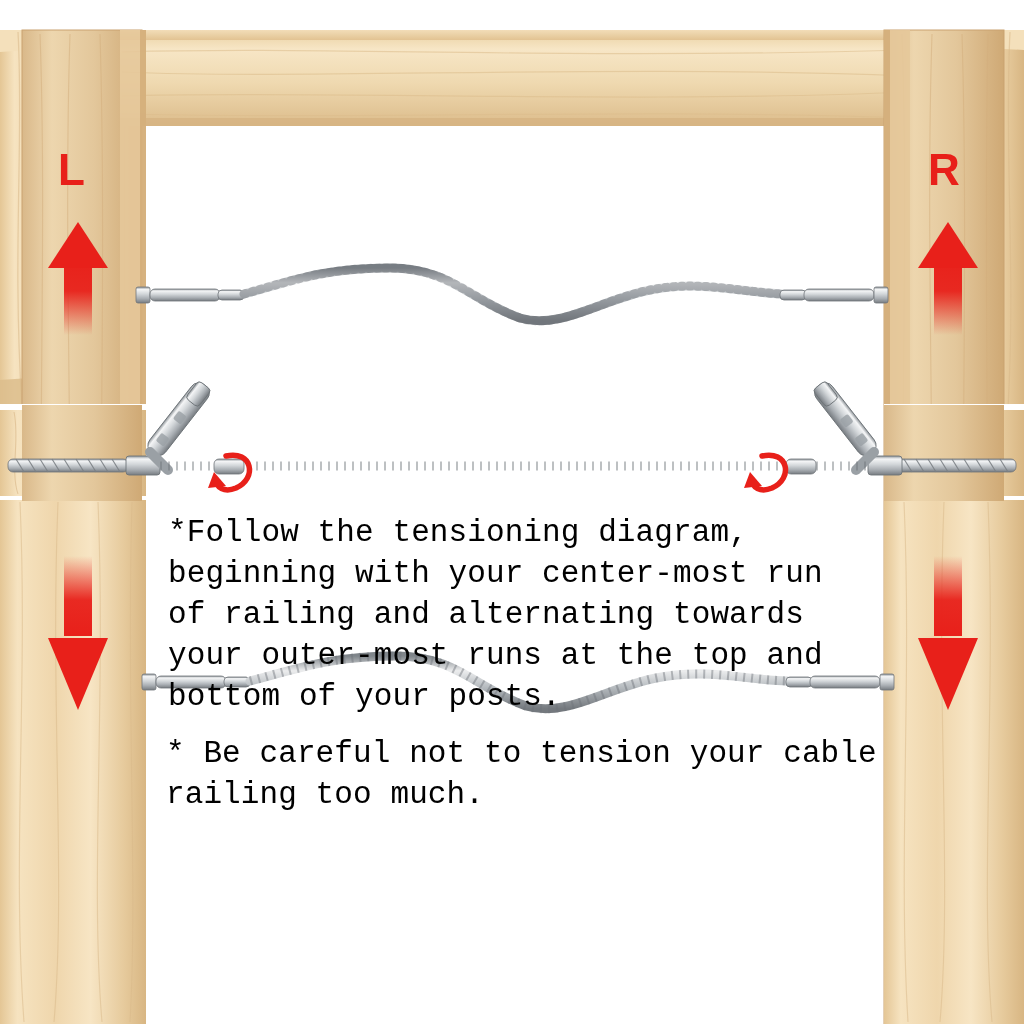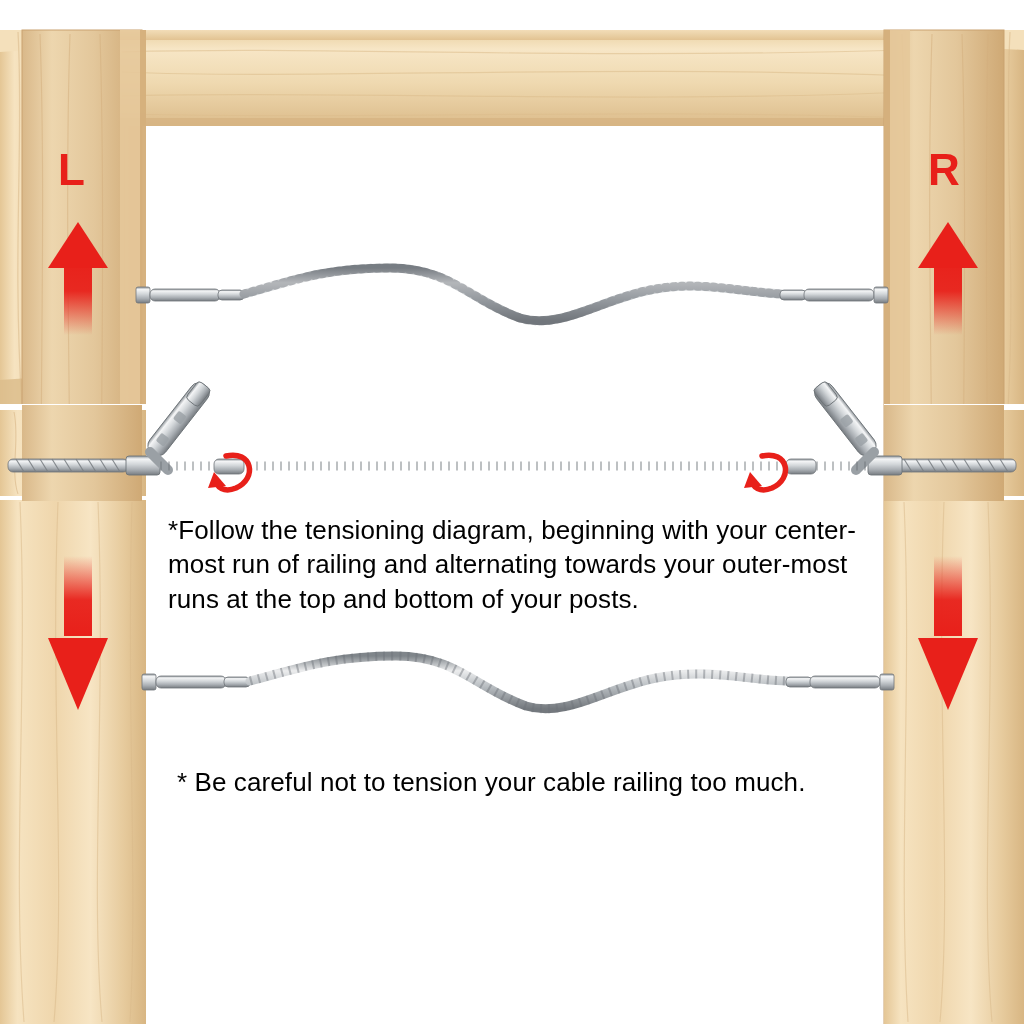--- a/index.html
+++ b/index.html
@@ -25,27 +25,27 @@
     font-family:"Liberation Sans", sans-serif;
     line-height:1;
     user-select:none;
   }
   #letter-L{left:58px;top:148px;}
   #letter-R{left:928px;top:148px;}
 
   .note{
     position:absolute;
     color:#000;
-    font-family:Liberation Sans, sans-serif;
-    font-size:26px;
+    font-family:Liberation Mono, monospace;
+    font-size:31px;
     line-height:1.32;
     letter-spacing:0.1px;
   }
   #note-1{left:168px;top:513px;width:700px;}
-  #note-2{left:166px;top:765px;width:720px;margin-left:11px;}
+  #note-2{left:166px;top:734px;width:720px;}
 </style>
 </head>
 <body>
 
 <div id="stage">
 
   <svg class="layer" width="1024" height="1024" viewBox="0 0 1024 1024">
     <defs>
       <linearGradient id="woodVert" x1="0" y1="0" x2="1" y2="0">
         <stop offset="0%" stop-color="#e4c695"></stop>

